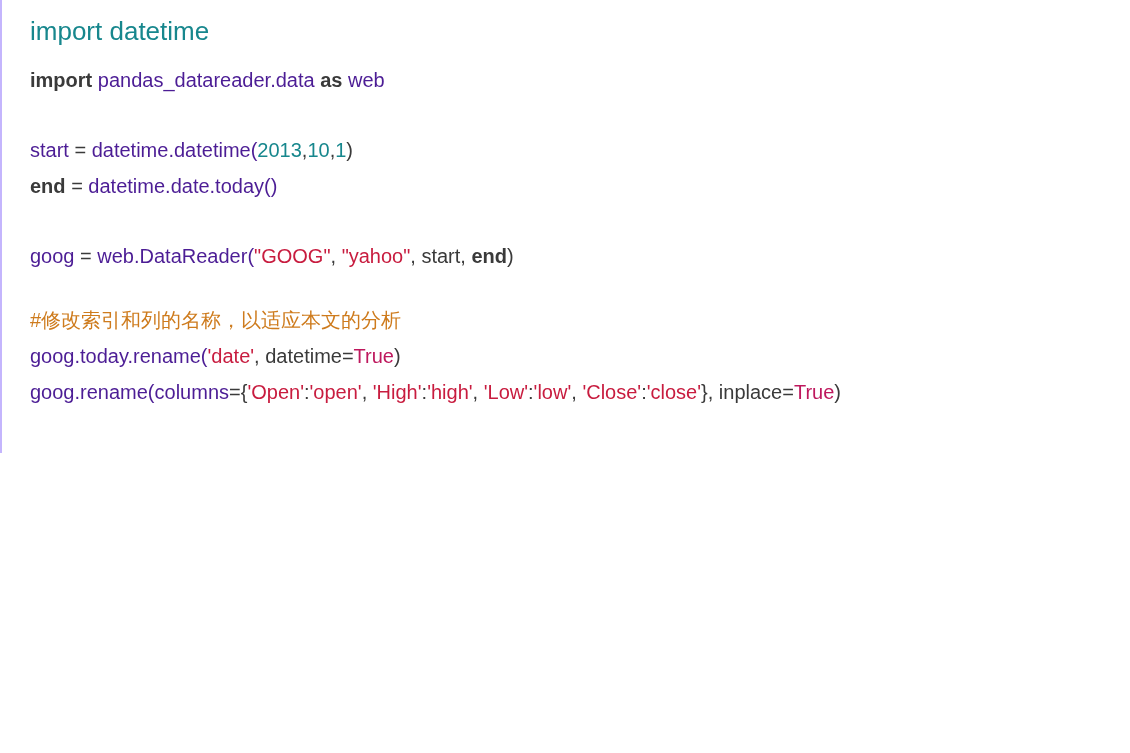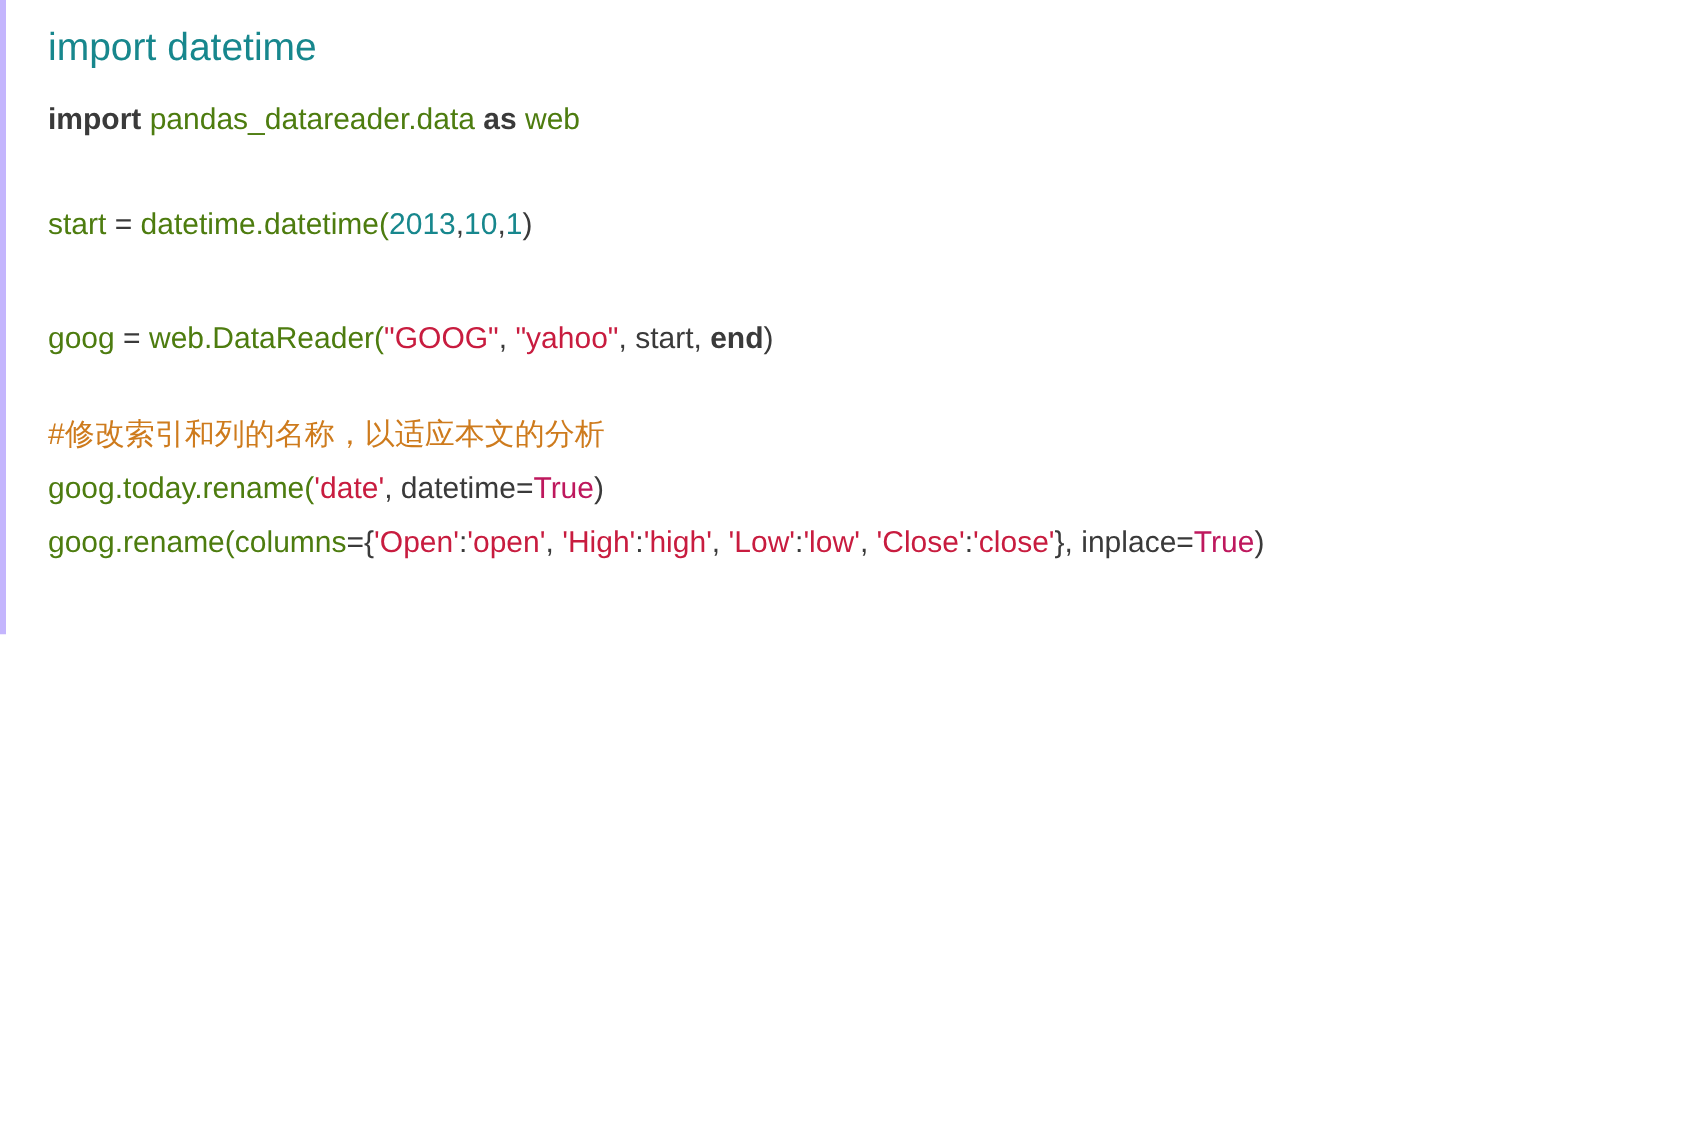--- a/index.html
+++ b/index.html
@@ -2,38 +2,38 @@
 <html><head>
 <meta charset="utf-8">
 <style>
   body {
     margin: 0;
     padding: 0;
     background: #ffffff;
     font-family: "Segoe UI", "Microsoft YaHei", Arial, sans-serif;
   }
   .code-block {
-    border-left: 4px solid #c4b5fd;
+    border-left: 2px solid #c4b5fd;
     padding: 12px 0 12px 28px;
     margin: 0;
     font-size: 20px;
     line-height: 1.5;
   }
   .code-line {
     margin: 0;
     padding: 0;
     white-space: pre;
   }
   .first-line {
     font-size: 26px;
     margin-bottom: 14px;
   }
   .tok-kw    { color: #3a3a3a; font-weight: bold; }                       
   .tok-mod   { color: #17878d; }                       
-  .tok-attr  { color: #4d7c0f; }                       
+  .tok-attr  { color: #4c1d95; }                       
   .tok-num   { color: #17878d; }                       
   .tok-plain { color: #3a3a3a; }                       
   .tok-comment { color: #ce7b1d; }                     
   .tok-str   { color: #c81c3f; }
   .tok-true  { color: #be185d; font-weight: normal; }   
   .blank { height: 34px; }
   .gap   { height: 6px; }
 </style>
 </head>
 <body>
@@ -46,20 +46,21 @@
 
   <div class="blank"></div>
 
 
   <div class="gap"></div>
 
   <div class="code-line"><span class="tok-attr">start </span><span class="tok-plain">=</span><span class="tok-attr"> datetime</span><span class="tok-attr">.datetime(</span><span class="tok-num">2013</span><span class="tok-plain">,</span><span class="tok-num">10</span><span class="tok-plain">,</span><span class="tok-num">1</span><span class="tok-plain">)</span></div>
 
   <div class="gap"></div>
 
+  <div class="code-line"><span class="tok-kw">end</span><span class="tok-plain"> </span><span class="tok-plain">=</span><span class="tok-attr"> datetime</span><span class="tok-attr">.date.today()</span></div>
 
   <div class="blank"></div>
 
 
   <div class="gap"></div>
 
   <div class="code-line"><span class="tok-attr">goog </span><span class="tok-plain">=</span><span class="tok-attr"> web</span><span class="tok-attr">.DataReader(</span><span class="tok-str">"GOOG"</span><span class="tok-plain">, </span><span class="tok-str">"yahoo"</span><span class="tok-plain">, start, </span><span class="tok-kw">end</span><span class="tok-plain">)</span></div>
 
   <div class="blank"></div>
 

